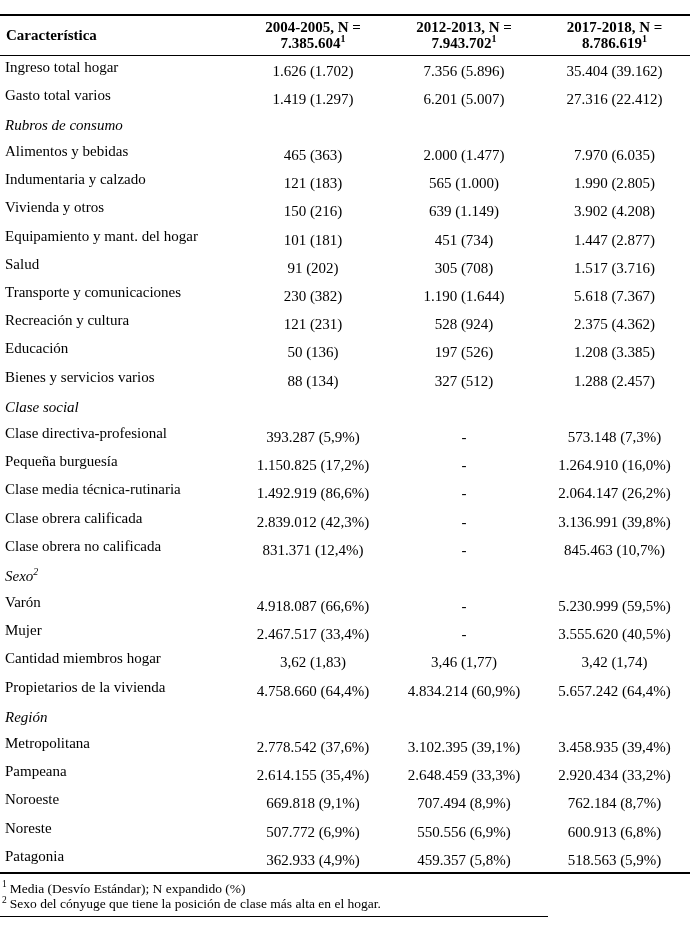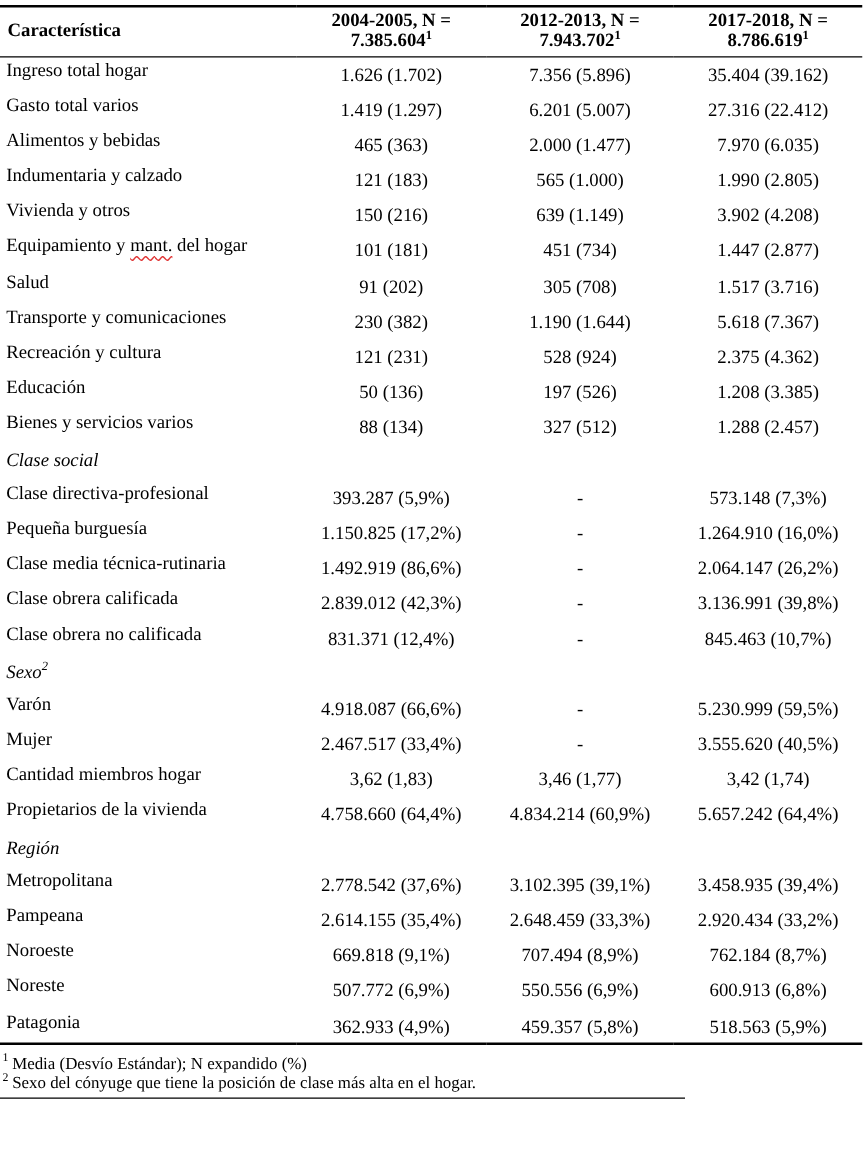--- a/index.html
+++ b/index.html
@@ -8,21 +8,21 @@
     width: 690px;
     height: 932px;
     font-family: "Liberation Serif", "DejaVu Serif", serif;
     color: #000000;
     overflow: hidden;
   }
   .page {
     width: 690px;
     height: 932px;
     background: #ffffff;
-    padding-top: 4px;
+    padding-top: 14px;
   }
   table.desc-table {
     width: 690px;
     border-collapse: collapse;
     table-layout: fixed;
     border-top: 2.5px solid #000000;
     border-bottom: 2px solid #000000;
   }
   thead th {
     border-bottom: 1.2px solid #000000;
@@ -63,21 +63,20 @@
     padding-left: 5px;
     padding-top: 5px;
   }
   td.section sup {
     font-size: 10px;
     font-style: italic;
     line-height: 0;
     vertical-align: super;
   }
   .squiggle {
-    text-decoration: underline;
     text-decoration-style: wavy;
     text-decoration-color: #e03434;
     text-decoration-thickness: 1px;
     text-underline-offset: 3px;
   }
   .footnotes {
     width: 548px;
     border-bottom: 1.5px solid #000000;
     padding: 7px 0 4px 2px;
   }
@@ -127,20 +126,23 @@
           <td class="val">7.356 (5.896)</td>
           <td class="val">35.404 (39.162)</td>
         </tr>
         <tr>
           <td class="label">Gasto total varios</td>
           <td class="val">1.419 (1.297)</td>
           <td class="val">6.201 (5.007)</td>
           <td class="val">27.316 (22.412)</td>
         </tr>
         <tr>
+          <td colspan="4" class="section">Rubros de consumo</td>
+        </tr>
+        <tr>
           <td class="label">Alimentos y bebidas</td>
           <td class="val">465 (363)</td>
           <td class="val">2.000 (1.477)</td>
           <td class="val">7.970 (6.035)</td>
         </tr>
         <tr>
           <td class="label">Indumentaria y calzado</td>
           <td class="val">121 (183)</td>
           <td class="val">565 (1.000)</td>
           <td class="val">1.990 (2.805)</td>

